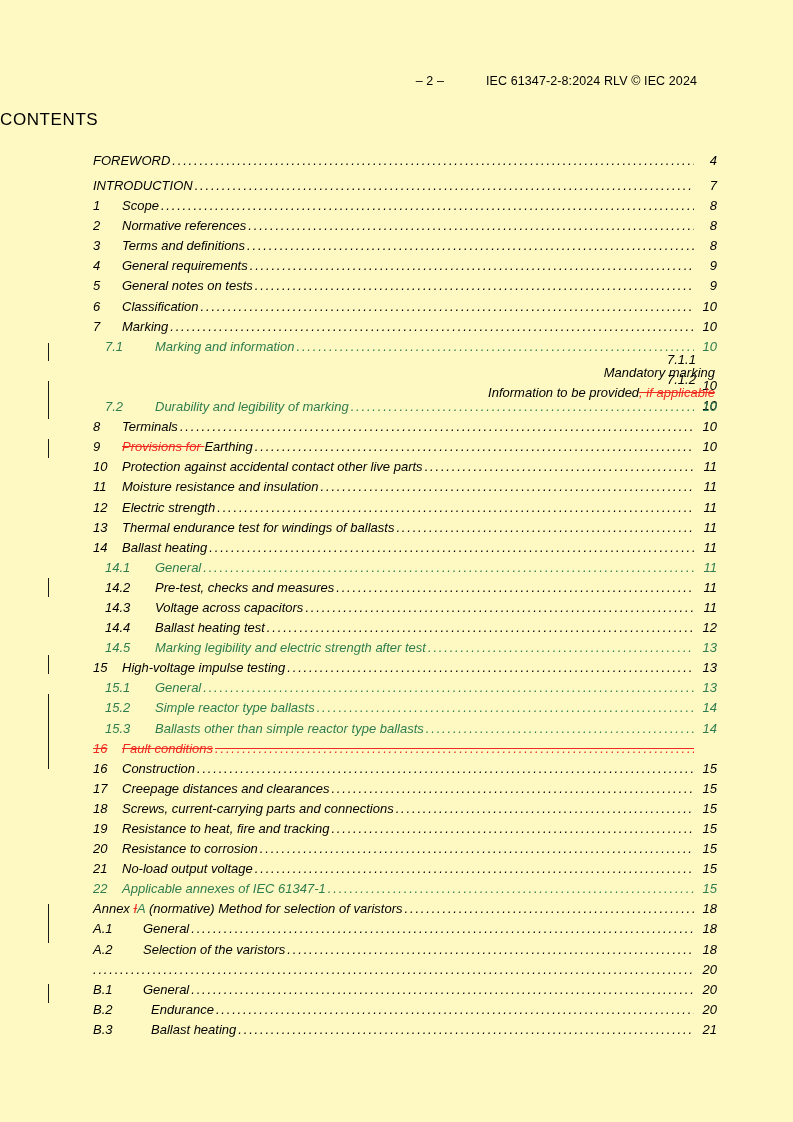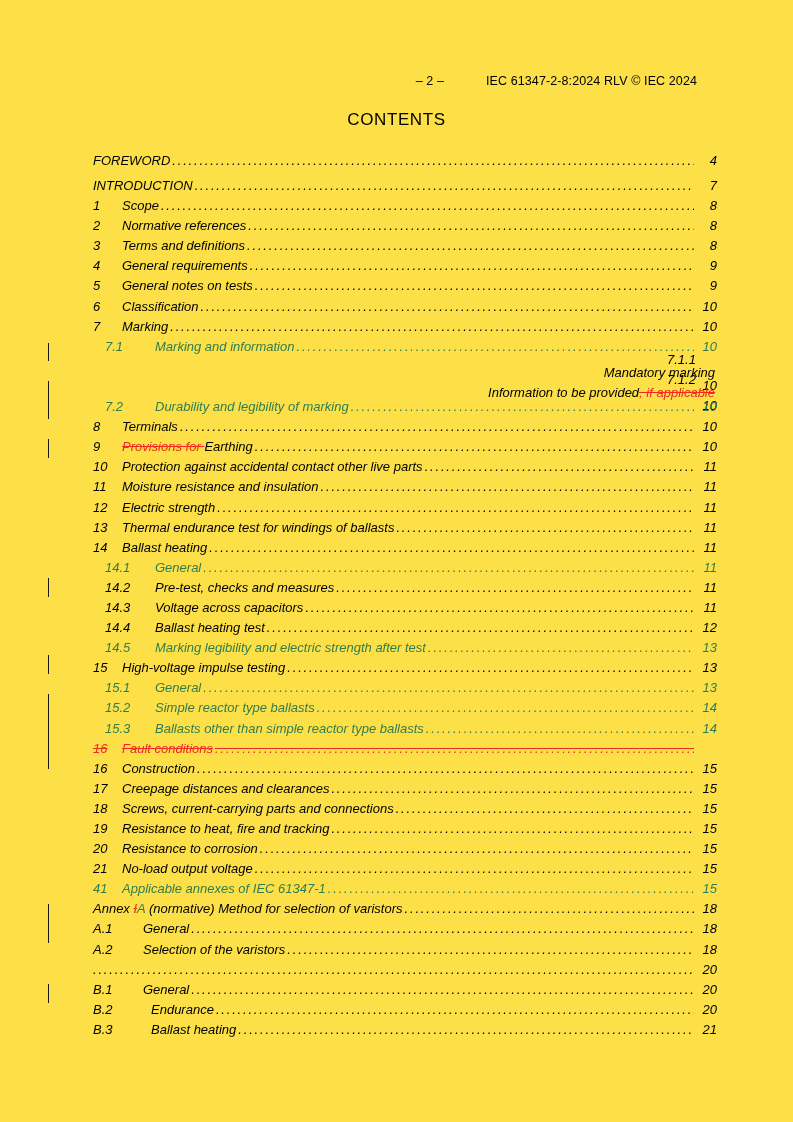--- a/index.html
+++ b/index.html
@@ -9,21 +9,21 @@
     background: #ffffff;
   }
   body {
     font-family: "Liberation Sans", sans-serif;
     color: #000000;
   }
   .page {
     position: relative;
     width: 793px;
     height: 1122px;
-    background: #fde047;
+    background: #fef9c3;
     overflow: hidden;
     box-sizing: border-box;
   }
 
   
   .runhead {
     position: absolute;
     top: 74px;
     left: 0;
     width: 697px;
@@ -36,21 +36,20 @@
     display: inline-block;
     margin-right: 42px;
   }
 
   
   .contents-title {
     position: absolute;
     top: 110px;
     left: 0;
     width: 793px;
-    text-align: center;
     font-size: 17px;
     letter-spacing: 0.6px;
   }
 
   
   .toc {
     position: absolute;
     top: 142px;
     left: 0;
     width: 793px;
@@ -381,21 +380,21 @@
         <span class="leader"></span>
         <span class="pg">15</span>
       </div>
       <div class="toc-row lvl1">
         <span class="num">21</span>
         <span class="title">No-load output voltage</span>
         <span class="leader"></span>
         <span class="pg">15</span>
       </div>
       <div class="toc-row lvl1 green">
-        <span class="num">41</span>
+        <span class="num">22</span>
         <span class="title">Applicable annexes of IEC 61347-1</span>
         <span class="leader"></span>
         <span class="pg">15</span>
       </div>
       <div class="toc-row annex">
         <span class="title">Annex <span class="del">I</span><span class="ins">A</span> (normative)  Method for selection of varistors</span>
         <span class="leader"></span>
         <span class="pg">18</span>
       </div>
       <div class="toc-row annexsub">

